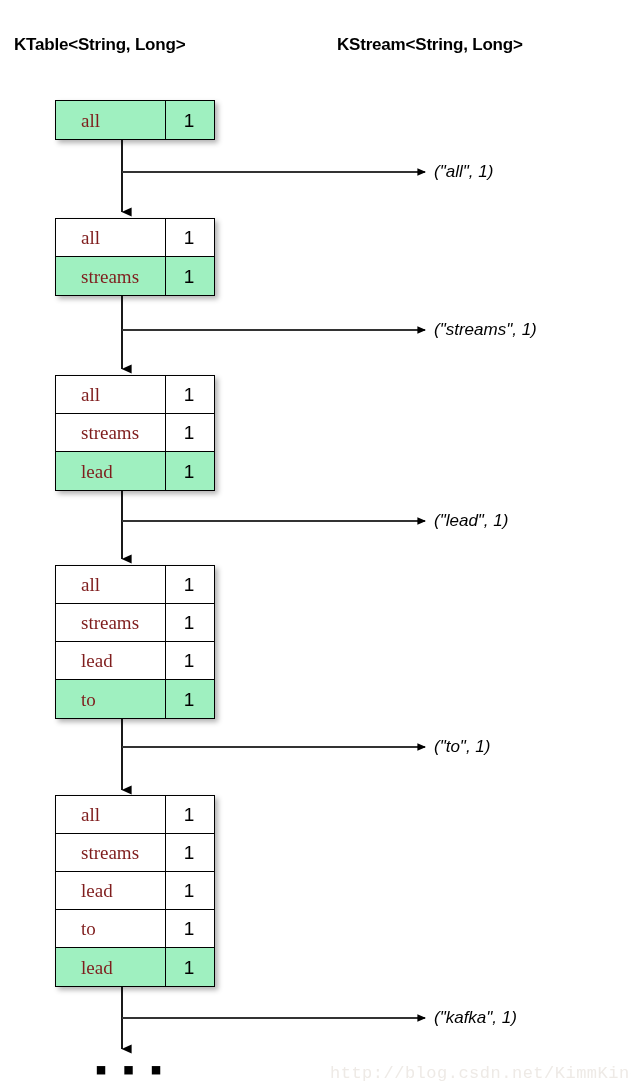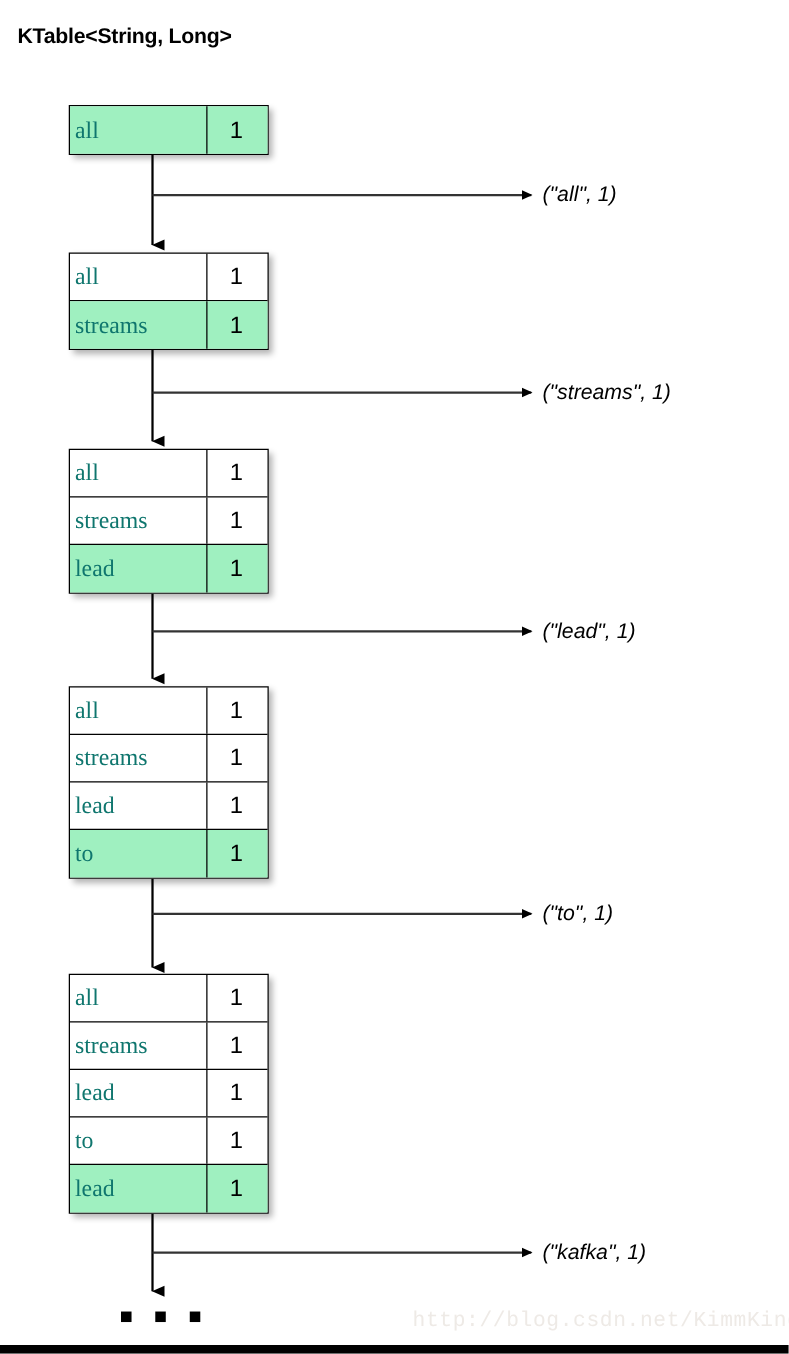--- a/index.html
+++ b/index.html
@@ -1,20 +1,20 @@
 <!DOCTYPE html>
 <html><head>
 <meta charset="utf-8">
 <style>
   html,body{margin:0;padding:0;background:#ffffff;}
   body{
     width:631px;height:1083px;position:relative;overflow:hidden;
     font-family:"Liberation Sans", sans-serif;
   }
-  #stage{position:absolute;left:0;top:0;width:631px;height:804px;}
+  #stage{position:absolute;left:0;top:16px;width:631px;height:804px;}
 
   
   .col-header{
     position:absolute;
     font-family:"Liberation Sans", sans-serif;
     font-weight:bold;
     font-size:17px;
     color:#000;
     white-space:nowrap;
     letter-spacing:-0.2px;
@@ -38,24 +38,24 @@
     box-sizing:border-box;
     border-bottom:1.4px solid #000;
   }
   .krow:last-child{border-bottom:none;}
   .krow.hl{background:#9ff0c0;}
   .kcell-key{
     flex:0 0 110px;
     box-sizing:border-box;
     border-right:1.4px solid #000;
     display:flex;align-items:center;
-    padding-left:4px;
+    padding-left:25px;
     font-family:"Liberation Serif", serif;
     font-size:19px;
-    color:#0f766e;
+    color:#7f1d1d;
     line-height:1;
   }
   .kcell-val{
     flex:1 1 auto;
     box-sizing:border-box;
     display:flex;align-items:center;justify-content:center;
     font-family:"Liberation Sans", sans-serif;
     font-size:19px;
     color:#000;
     line-height:1;
@@ -101,20 +101,21 @@
   #bottom-bar{
     position:absolute;left:0;top:1076px;width:631px;height:7px;background:#000;
   }
 </style>
 </head>
 <body>
 
 <div id="stage">
 
   <div id="hdr-ktable" class="col-header">KTable&lt;String, Long&gt;</div>
+  <div id="hdr-kstream" class="col-header">KStream&lt;String, Long&gt;</div>
 
   <svg id="wires" viewBox="0 0 631 1083" width="631" height="1083">
     <defs>
       <marker id="ah" markerWidth="9" markerHeight="9" refX="7.6" refY="4.2" orient="auto" markerUnits="userSpaceOnUse">
         <path d="M0,0.4 L8.6,4.2 L0,8 z" fill="#000"></path>
       </marker>
       <marker id="ahv" markerWidth="11" markerHeight="11" refX="4.8" refY="9.6" orient="auto" markerUnits="userSpaceOnUse">
         <path d="M0.4,0 L9.2,0 L4.8,10 z" fill="#000"></path>
       </marker>
     </defs>

